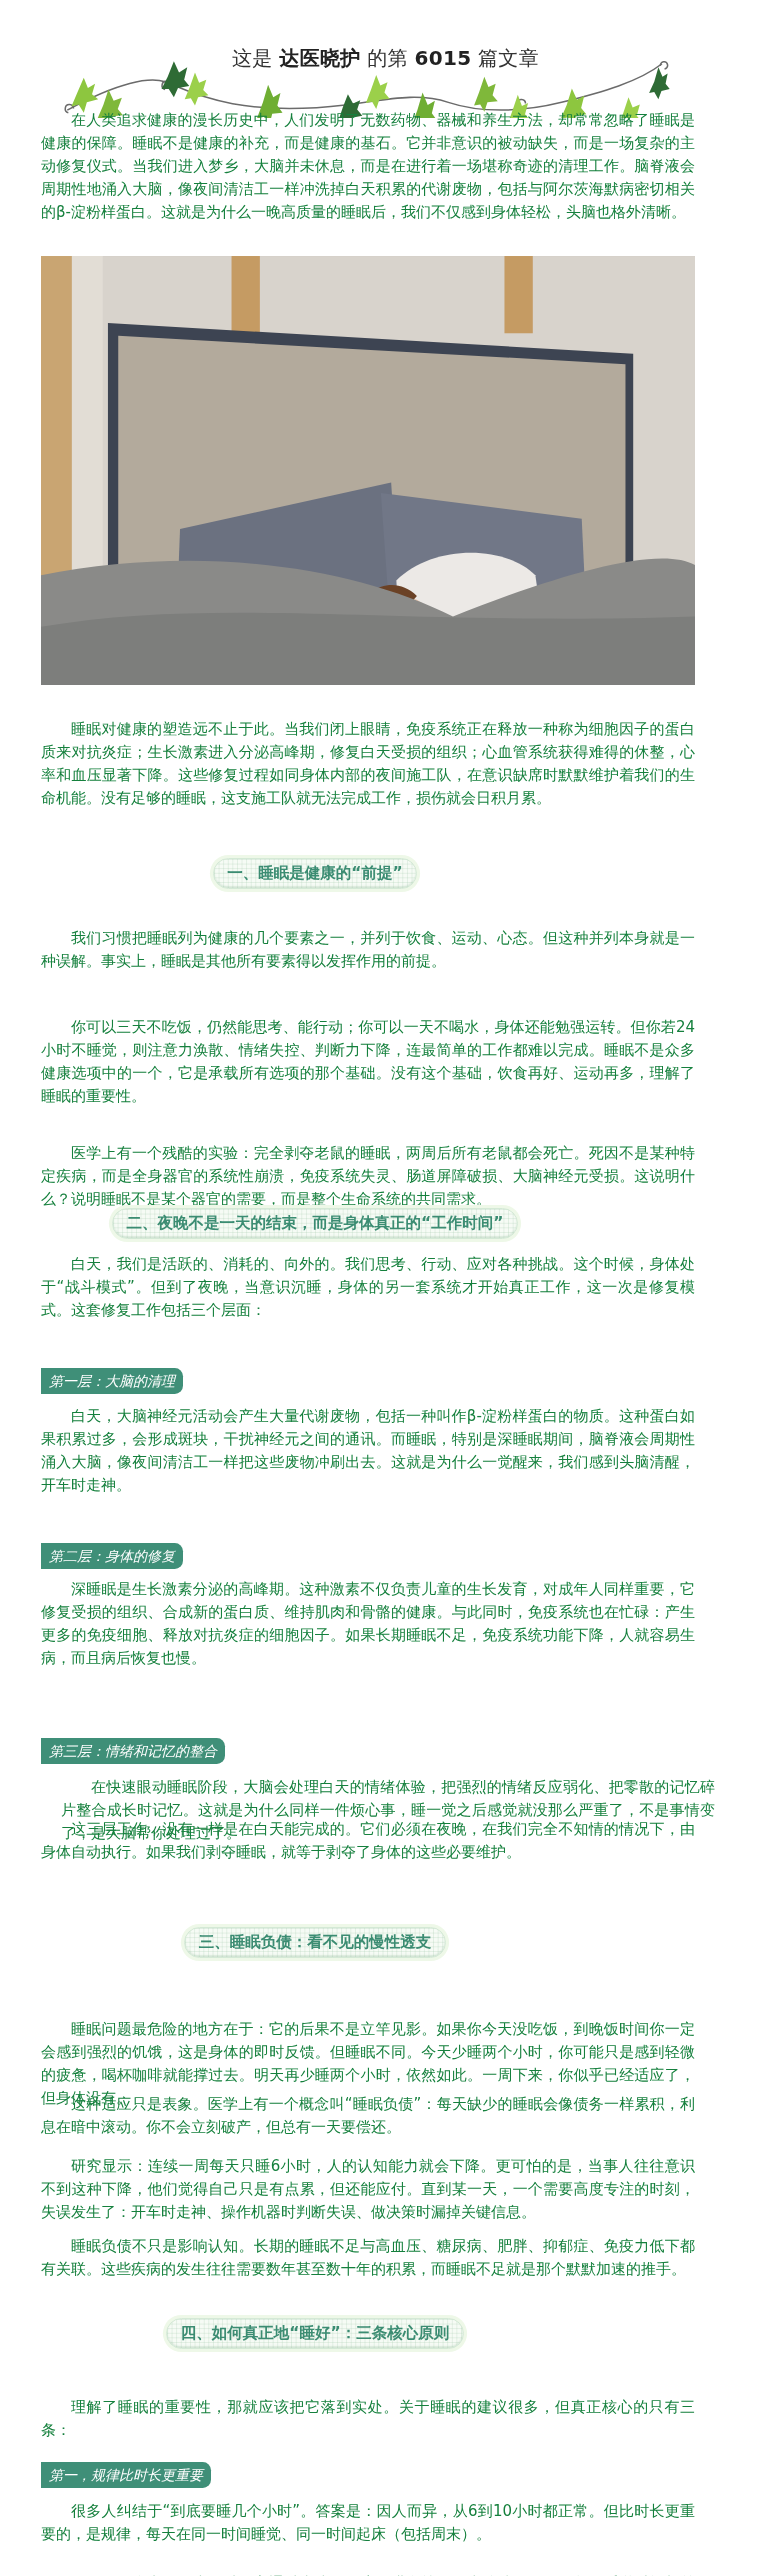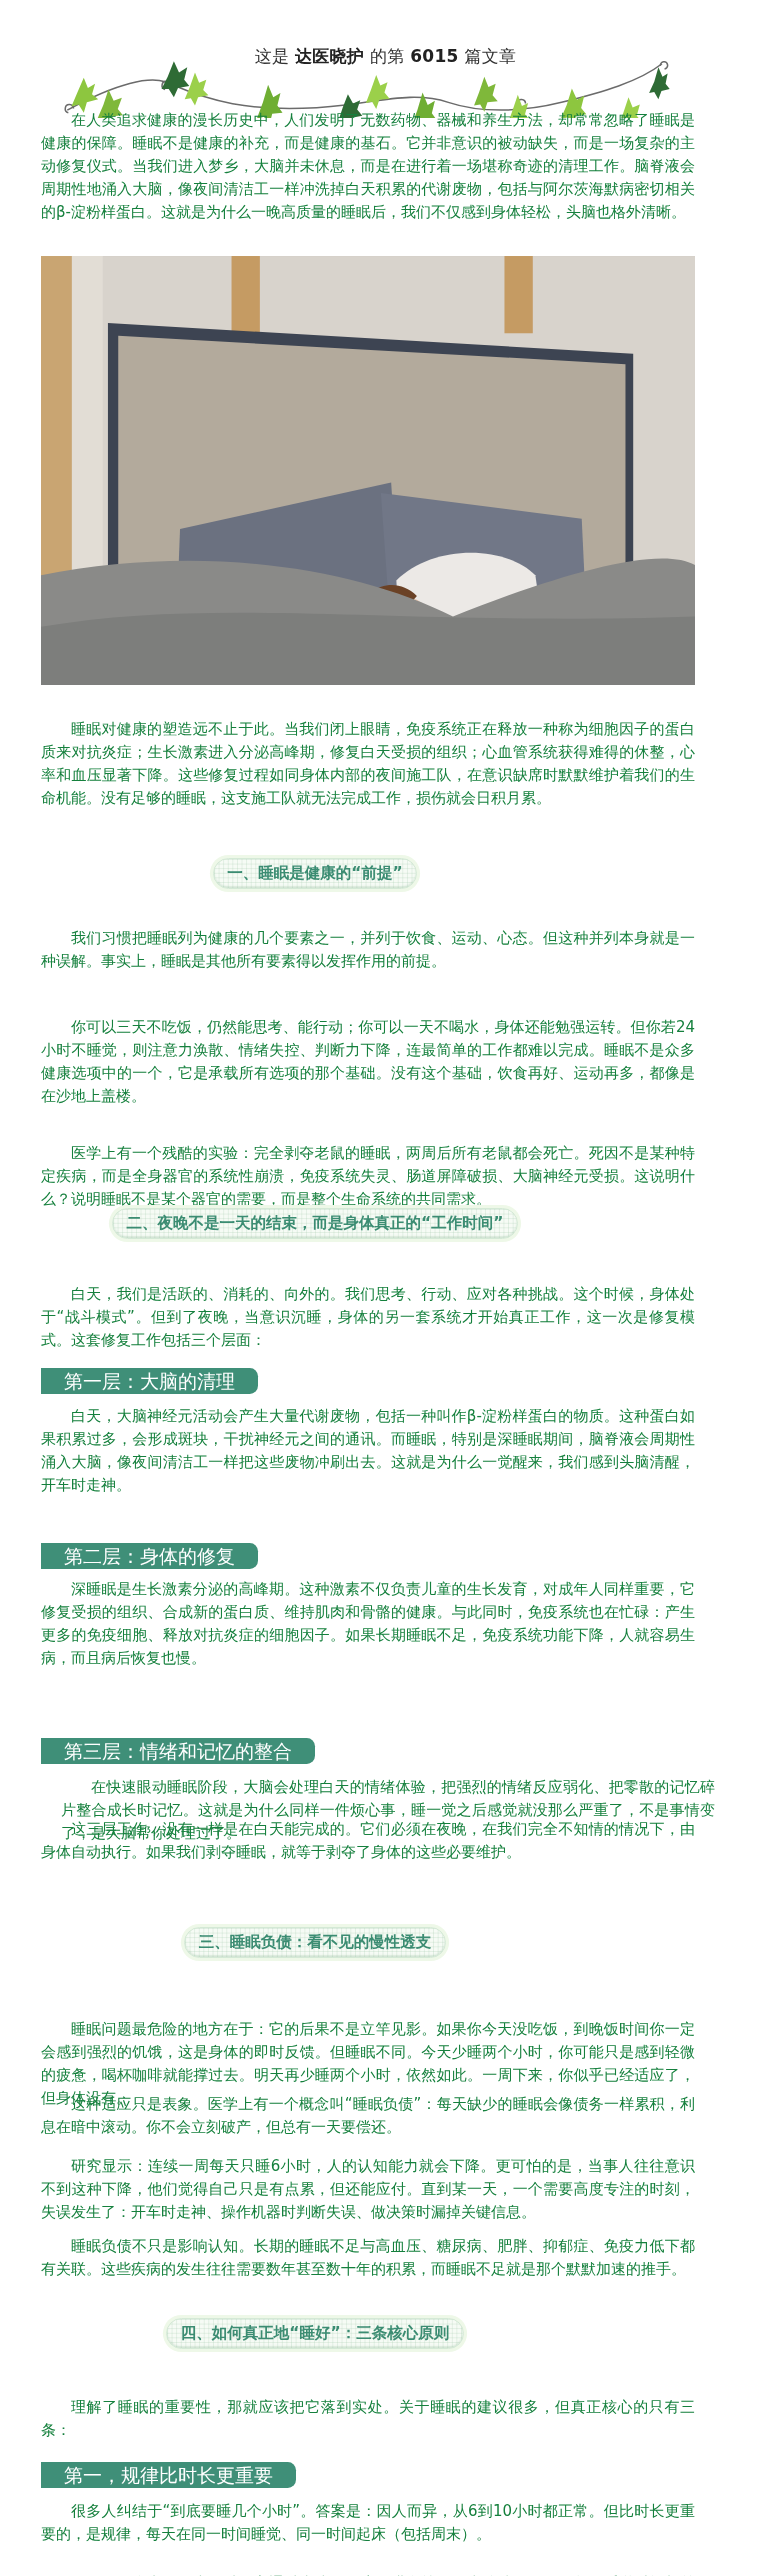--- a/index.html
+++ b/index.html
@@ -1,35 +1,35 @@
 <!DOCTYPE html>
 <html style="font-size:8.2px"><head>
 <meta charset="utf-8">
 <style>
   html, body { margin: 0; padding: 0; background: #ffffff; }
   body { width: 771px; height: 3609px; position: relative; overflow: hidden;
          font-family: "DejaVu Sans", "Liberation Sans", sans-serif; color: #3f3f3f; }
   .byline { position: absolute; left: 0; width: 771px; top: 45px; text-align: center;
-            font-size: 17px; color: #333; letter-spacing: 0.3px; }
+            font-size: 20px; color: #333; letter-spacing: 0.3px; }
   .byline b { font-weight: bold; color: #222; }
   .vine { position: absolute; left: 57px; top: 61px; width: 623px; height: 57px; }
   .p { position: absolute; left: 41px; width: 654px; font-size: 15px; line-height: 23px;
        text-indent: 2em; text-align: justify; color: #15803d; margin: 0; letter-spacing: 0; }
   .photo { position: absolute; left: 41px; top: 256px; width: 654px; height: 429px; overflow: hidden; background: #8c8c8a; }
   .h-pill-wrap { position: absolute; left: 0; width: 630px; text-align: center; }
   .h-pill { display: inline-block; padding: 0 13.4px; height: 29px; line-height: 29px; border-radius: 15.5px;
             font-size: 15.5px; font-weight: bold; color: #3b8c72;
             background-color: #f6fbf5;
             background-image: linear-gradient(rgba(160,200,170,0.25) 0.5px, transparent 0.5px),
                               linear-gradient(90deg, rgba(160,200,170,0.25) 0.5px, transparent 0.5px);
             background-size: 4.6px 4.6px;
             border: 1px solid #d4e9d6;
             box-shadow: 0 0 0 3.1px #eef8e8, inset 0 -1.5px 2.1px rgba(120,170,130,0.25); }
-  .tag { position: absolute; left: 41px; height: 26px; line-height: 26px; padding: 0 23px;
-         background: #3f8f78; color: #ffffff; font-size: 19px; border-radius: 0 8.2px 8.2px 0; }
+  .tag { position: absolute; left: 41px; height: 26px; line-height: 26px; padding: 0 8px;
+         background: #3f8f78; color: #ffffff; font-size: 14px; border-radius: 0 8.2px 8.2px 0; font-style: italic; }
 </style>
 </head>
 <body>
 
 <div class="byline">
   <span>这是</span>
   <b>达医晓护</b>
   <span>的第</span>
   <b>6015</b>
   <span>篇文章</span>
@@ -81,27 +81,27 @@
     <path d="M0,720 C350,660 700,720 1270,700 L1270,833 L0,833 Z" fill="#7d7e7c"></path>
   </svg>
 </div>
 
 <p class="p" style="top:718px;">睡眠对健康的塑造远不止于此。当我们闭上眼睛，免疫系统正在释放一种称为细胞因子的蛋白质来对抗炎症；生长激素进入分泌高峰期，修复白天受损的组织；心血管系统获得难得的休整，心率和血压显著下降。这些修复过程如同身体内部的夜间施工队，在意识缺席时默默维护着我们的生命机能。没有足够的睡眠，这支施工队就无法完成工作，损伤就会日积月累。</p>
 
 <div class="h-pill-wrap" style="top:858px;">
   <span class="h-pill">一、睡眠是健康的“前提”</span>
 </div>
 <p class="p" style="top:927px;">我们习惯把睡眠列为健康的几个要素之一，并列于饮食、运动、心态。但这种并列本身就是一种误解。事实上，睡眠是其他所有要素得以发挥作用的前提。</p>
-<p class="p" style="top:1016px;">你可以三天不吃饭，仍然能思考、能行动；你可以一天不喝水，身体还能勉强运转。但你若24小时不睡觉，则注意力涣散、情绪失控、判断力下降，连最简单的工作都难以完成。睡眠不是众多健康选项中的一个，它是承载所有选项的那个基础。没有这个基础，饮食再好、运动再多，都像是在沙地上盖楼。</p>
+<p class="p" style="top:1016px;">你可以三天不吃饭，仍然能思考、能行动；你可以一天不喝水，身体还能勉强运转。但你若24小时不睡觉，则注意力涣散、情绪失控、判断力下降，连最简单的工作都难以完成。睡眠不是众多健康选项中的一个，它是承载所有选项的那个基础。没有这个基础，饮食再好、运动再多，理解了睡眠的重要性。</p>
 <p class="p" style="top:1142px;">医学上有一个残酷的实验：完全剥夺老鼠的睡眠，两周后所有老鼠都会死亡。死因不是某种特定疾病，而是全身器官的系统性崩溃，免疫系统失灵、肠道屏障破损、大脑神经元受损。这说明什么？说明睡眠不是某个器官的需要，而是整个生命系统的共同需求。</p>
 
 <div class="h-pill-wrap" style="top:1208px;">
   <span class="h-pill">二、夜晚不是一天的结束，而是身体真正的“工作时间”</span>
 </div>
-<p class="p" style="top:1283px;">白天，我们是活跃的、消耗的、向外的。我们思考、行动、应对各种挑战。这个时候，身体处于“战斗模式”。但到了夜晚，当意识沉睡，身体的另一套系统才开始真正工作，这一次是修复模式。这套修复工作包括三个层面：</p>
+<p class="p" style="top:1253px;">白天，我们是活跃的、消耗的、向外的。我们思考、行动、应对各种挑战。这个时候，身体处于“战斗模式”。但到了夜晚，当意识沉睡，身体的另一套系统才开始真正工作，这一次是修复模式。这套修复工作包括三个层面：</p>
 
 <div class="tag" style="top:1368px;">第一层：大脑的清理</div>
 <p class="p" style="top:1405px;">白天，大脑神经元活动会产生大量代谢废物，包括一种叫作β-淀粉样蛋白的物质。这种蛋白如果积累过多，会形成斑块，干扰神经元之间的通讯。而睡眠，特别是深睡眠期间，脑脊液会周期性涌入大脑，像夜间清洁工一样把这些废物冲刷出去。这就是为什么一觉醒来，我们感到头脑清醒，开车时走神。</p>
 
 <div class="tag" style="top:1543px;">第二层：身体的修复</div>
 <p class="p" style="top:1578px;">深睡眠是生长激素分泌的高峰期。这种激素不仅负责儿童的生长发育，对成年人同样重要，它修复受损的组织、合成新的蛋白质、维持肌肉和骨骼的健康。与此同时，免疫系统也在忙碌：产生更多的免疫细胞、释放对抗炎症的细胞因子。如果长期睡眠不足，免疫系统功能下降，人就容易生病，而且病后恢复也慢。</p>
 
 <div class="tag" style="top:1738px;">第三层：情绪和记忆的整合</div>
 <p class="p" style="top:1776px;margin-left:20px;">在快速眼动睡眠阶段，大脑会处理白天的情绪体验，把强烈的情绪反应弱化、把零散的记忆碎片整合成长时记忆。这就是为什么同样一件烦心事，睡一觉之后感觉就没那么严重了，不是事情变了，是大脑帮你处理过了。</p>
 

